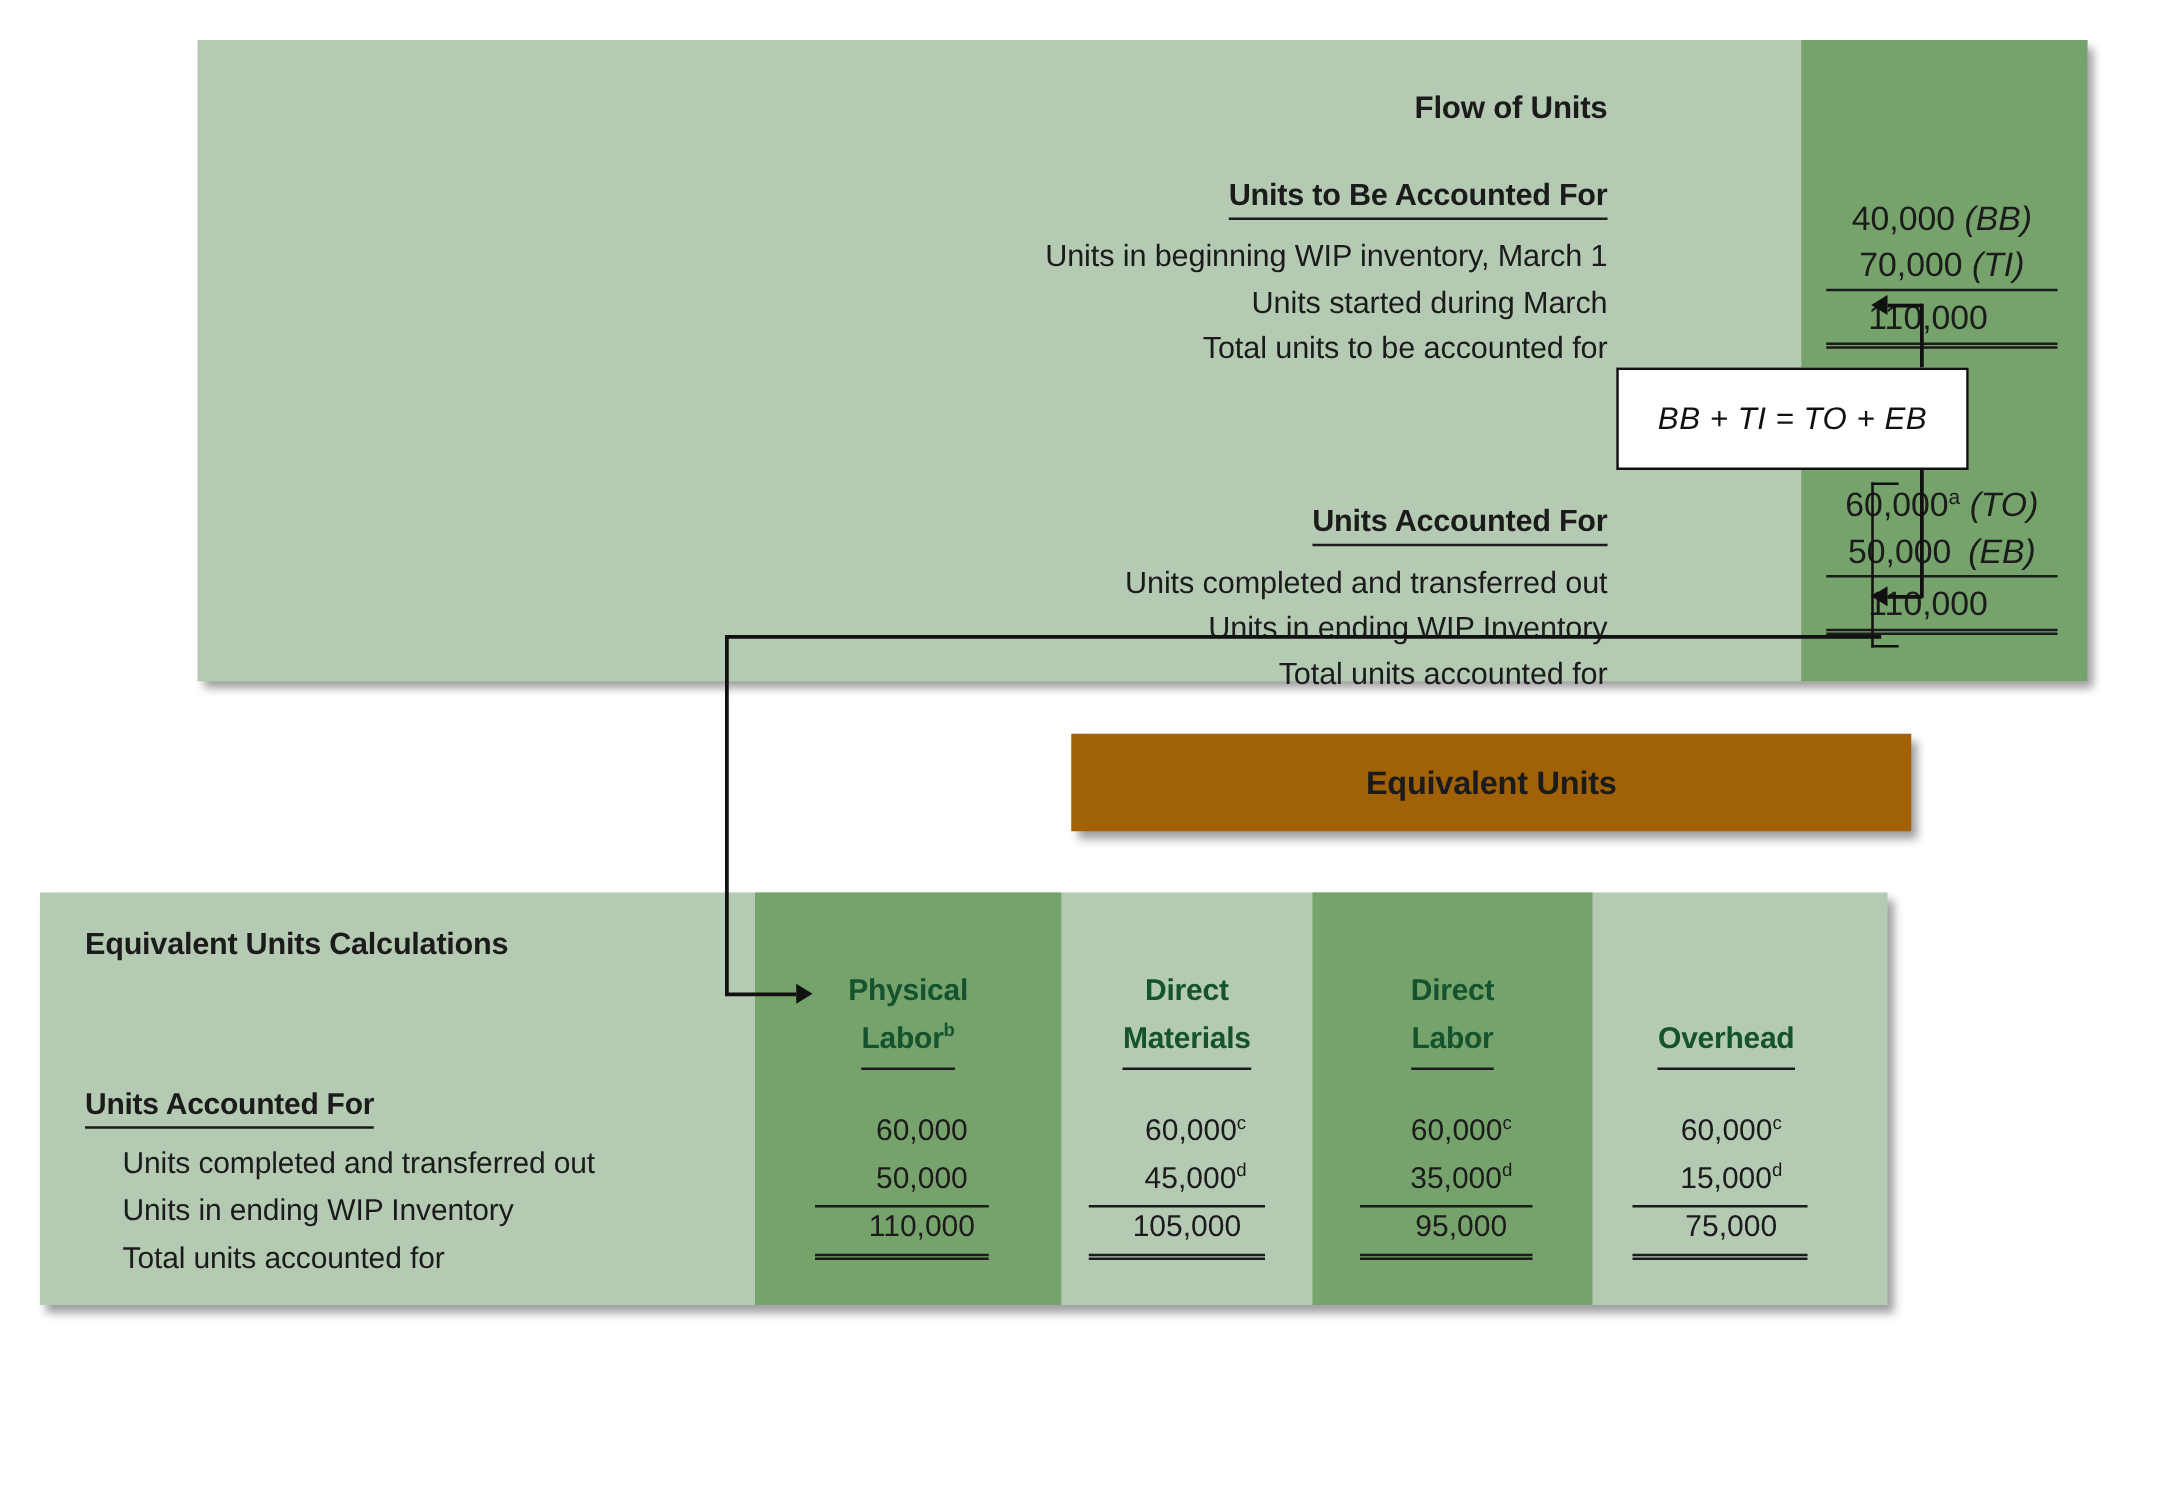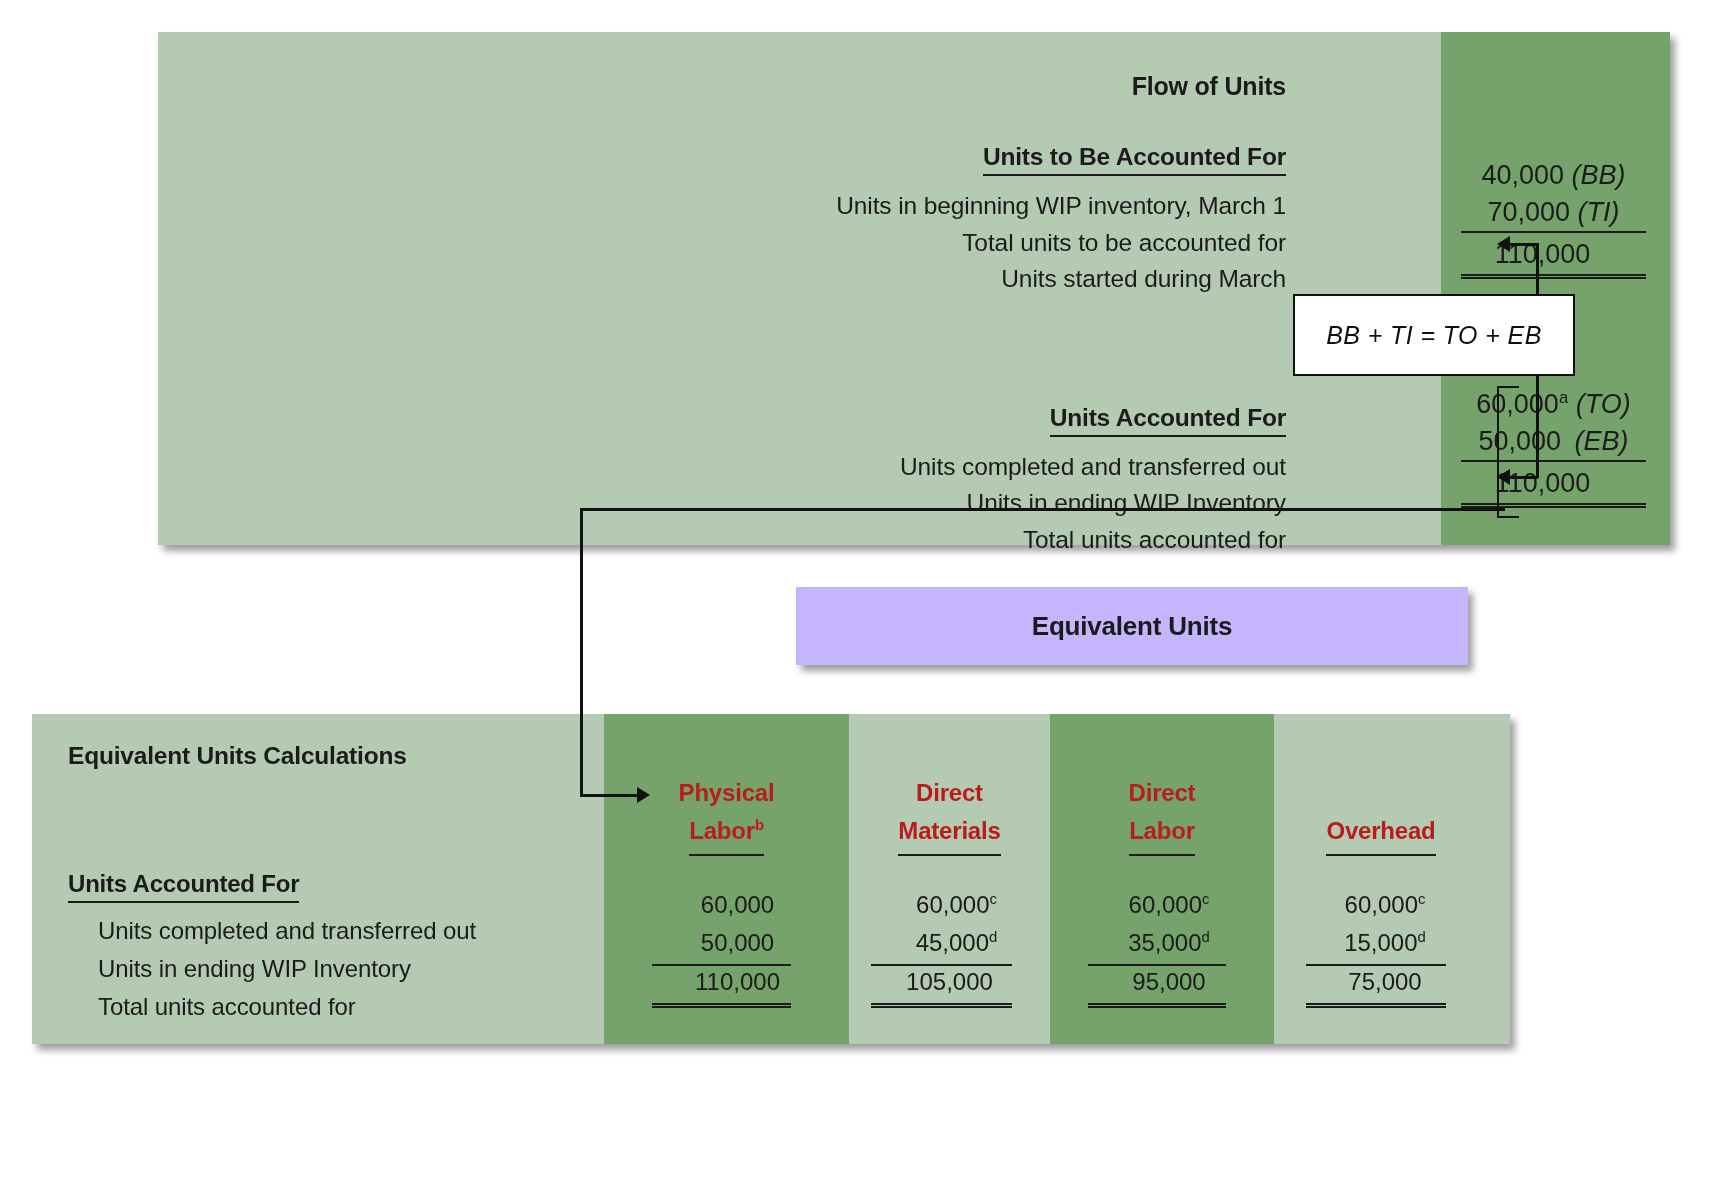--- a/index.html
+++ b/index.html
@@ -98,23 +98,23 @@
     font-style: italic;
     font-size: 25px;
     color: #111111;
     letter-spacing: 0.4px;
     z-index: 40;
   }
 
   
   #banner {
     position: absolute;
-    left: 796px; top: 587px;
+    left: 857px; top: 587px;
     width: 672px; height: 78px;
-    background: #c4b5fd;
+    background: #a16207;
     box-shadow: 5px 6px 7px rgba(0,0,0,0.38);
     display: flex;
     align-items: center;
     justify-content: center;
     z-index: 20;
   }
   #banner .btext {
     font-weight: bold;
     font-size: 26px;
     color: #1b1b1b;
@@ -148,21 +148,21 @@
   .col {
     position: absolute;
     top: 0; height: 100%;
     text-align: right;
   }
   .col-head {
     position: absolute;
     right: 0;
     font-weight: bold;
     font-size: 24px;
-    color: #b91c1c;
+    color: #14532d;
     text-align: center;
     white-space: nowrap;
     letter-spacing: -0.2px;
   }
   .col-head .hl2 {
     display: inline-block;
     border-bottom: 2.4px solid #1b1b1b;
     padding-bottom: 4px;
   }
   .col-val {
@@ -222,22 +222,22 @@
     <div id="top-dark-col"></div>
 
     <div id="top-body">
       <div class="h-title">Flow of Units</div>
 
       <div style="height:18px"></div>
       <div><span class="h-sub">Units to Be Accounted For</span></div>
 
       <div style="height:12px"></div>
       <div class="line-item" style="line-height:36.5px">Units in beginning WIP inventory, March 1</div>
+      <div class="line-item" style="line-height:36.5px">Units started during March</div>
       <div class="line-item" style="line-height:36.5px">Total units to be accounted for</div>
-      <div class="line-item" style="line-height:36.5px">Units started during March</div>
 
       <div style="height:82px"></div>
       <div><span class="h-sub">Units Accounted For</span></div>
 
       <div style="height:12px"></div>
       <div class="line-item" style="line-height:36.5px">Units completed and transferred out</div>
       <div class="line-item" style="line-height:36.5px">Units in ending WIP Inventory</div>
       <div class="line-item" style="line-height:36.5px">Total units accounted for</div>
     </div>
 

